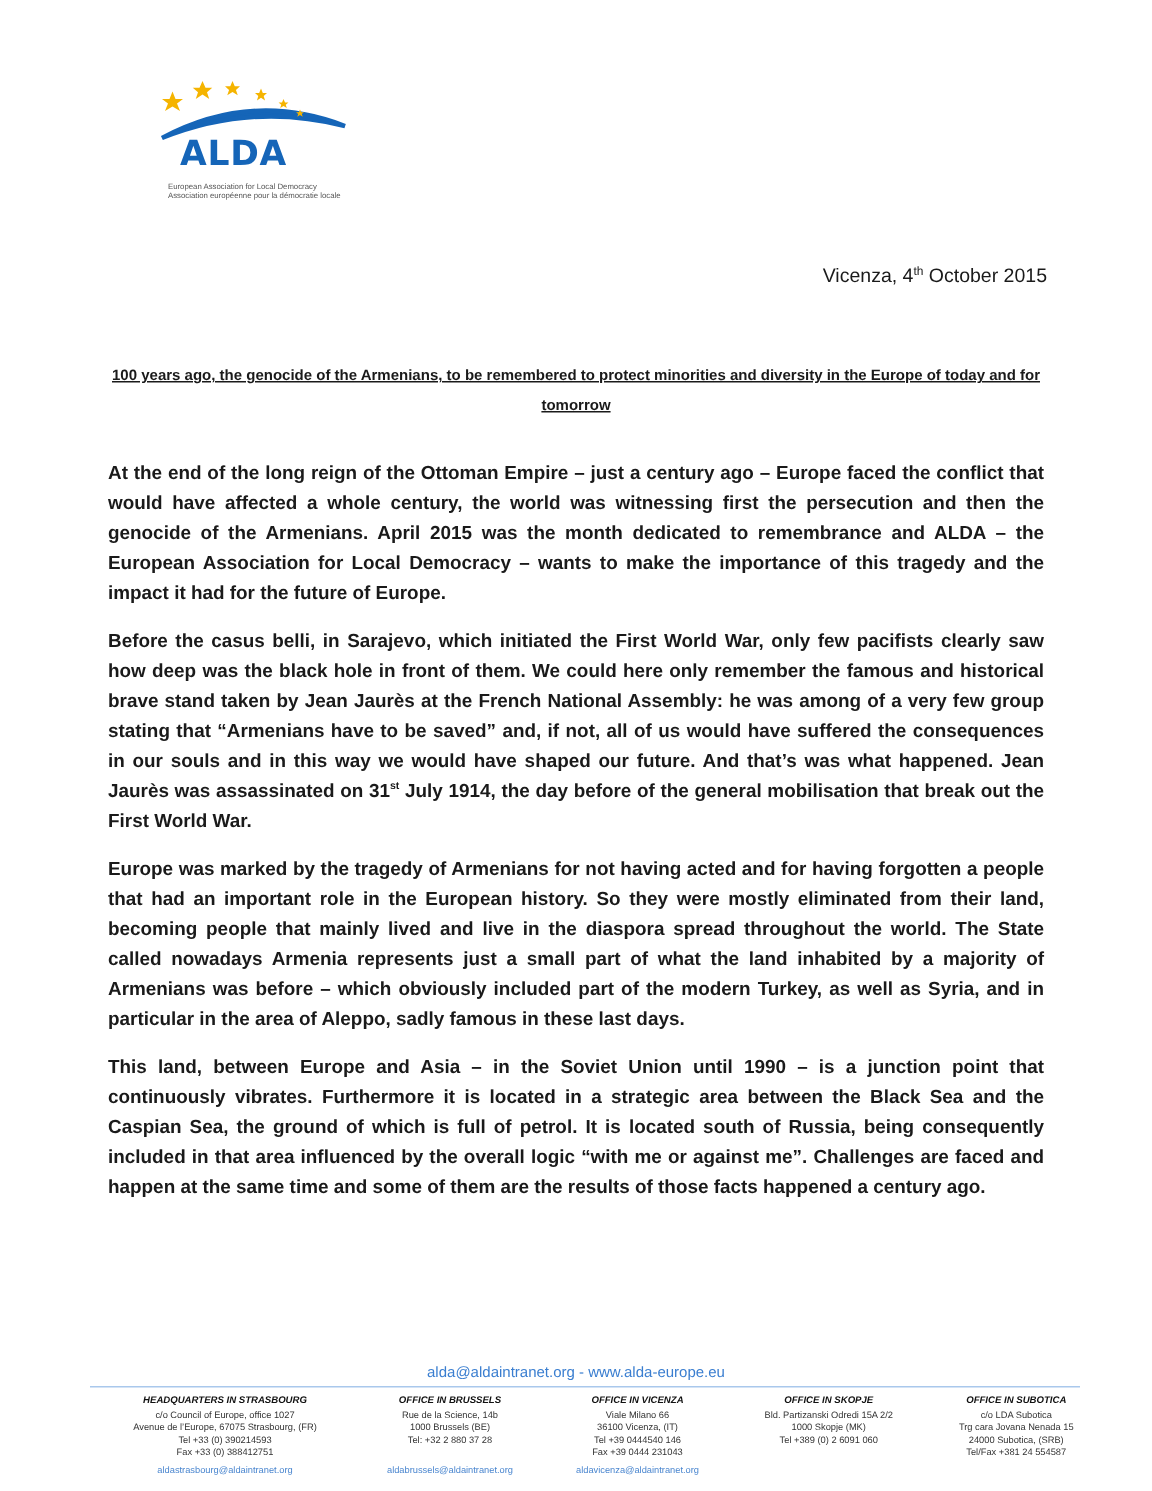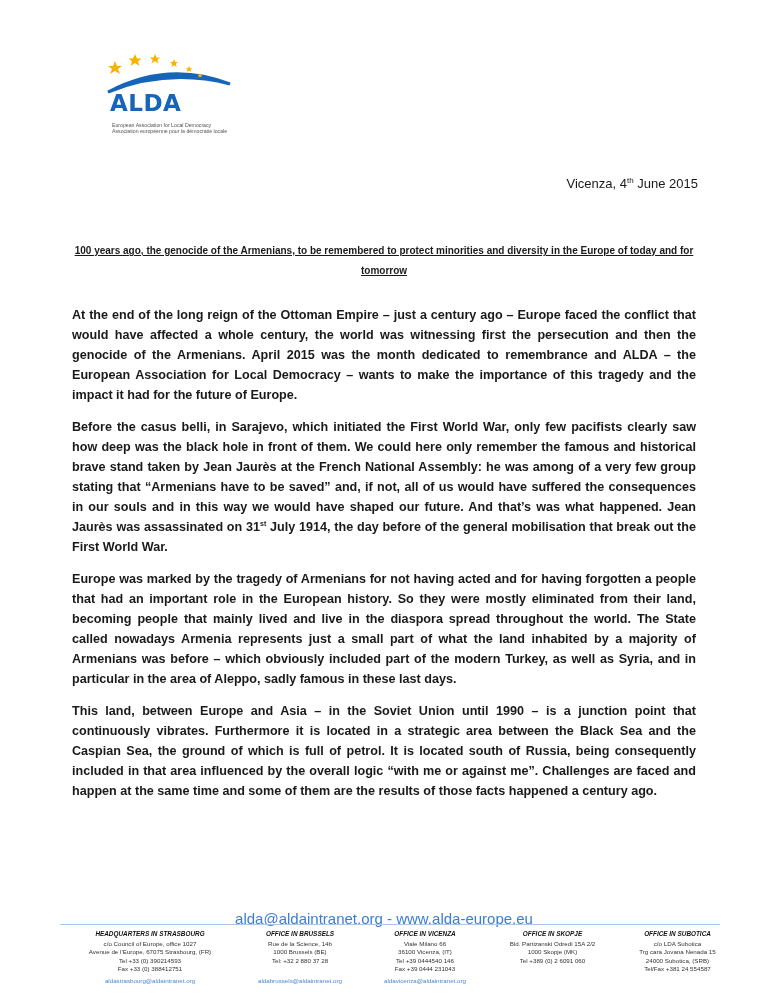--- a/index.html
+++ b/index.html
@@ -1,31 +1,31 @@
 <!DOCTYPE html>
 <html><head>
 <meta charset="utf-8">
 <style>
   html, body { margin: 0; padding: 0; background: #ffffff; }
   body { width: 768px; height: 994px; position: relative; overflow: hidden;
          font-family: "Liberation Sans", sans-serif; color: #1a1a1a; }
   .logo { position: absolute; left: 98px; top: 46px; width: 150px; height: 100px; }
   .logo svg { position: absolute; left: 0; top: 0; }
-  .logo-word { position: absolute; left: 12px; top: 44px; font-family: "DejaVu Sans", sans-serif;
+  .logo-word { position: absolute; left: 22px; top: 44px; font-family: "DejaVu Sans", sans-serif;
                font-weight: bold; font-size: 23px; color: #1565b8; letter-spacing: 0.5px; }
   .logo-sub { position: absolute; left: 14px; top: 76px; font-size: 5.2px; color: #555; line-height: 6px; white-space: nowrap; }
   .date { position: absolute; right: 70px; top: 176px; font-size: 13px; color: #1a1a1a; }
   .date sup { font-size: 8px; }
   .title { position: absolute; left: 60px; width: 648px; top: 241px; text-align: center;
            font-weight: bold; font-size: 10px; line-height: 20px; text-decoration: underline; }
   .body { position: absolute; left: 72px; width: 624px; top: 305px; }
   .body p { margin: 0 0 12px 0; font-size: 12.6px; line-height: 20px; text-align: justify; font-weight: bold; }
   .body p sup { font-size: 7px; line-height: 0; }
   .footer-link { position: absolute; top: 910px; left: 0; width: 768px; text-align: center;
-                 font-size: 15px; color: #3a7ed0; }
+                 font-size: 10px; color: #3a7ed0; }
   .footer-line { position: absolute; top: 924px; left: 60px; width: 660px; height: 1px; background: #a9c8ec; }
   .offices { position: absolute; top: 930px; left: 60px; width: 680px; display: flex; }
   .office { text-align: center; font-size: 6.2px; line-height: 8.6px; color: #333; }
   .office .oh { font-weight: bold; font-style: italic; font-size: 6.4px; margin-bottom: 1px; color: #111; }
   .office .om { color: #4a86cf; margin-top: 3px; }
 </style>
 </head>
 <body>
 
 <div class="logo">
@@ -38,21 +38,21 @@
     <polygon points="91,20 92,22.3 94.3,22.3 92.5,23.8 93.2,26 91,24.7 88.8,26 89.5,23.8 87.7,22.3 90,22.3" fill="#f5b400"></polygon>
     <polygon points="102,27 102.8,28.8 104.6,28.8 103.2,30 103.8,31.8 102,30.7 100.2,31.8 100.8,30 99.4,28.8 101.2,28.8" fill="#f5b400"></polygon>
   </svg>
   <div class="logo-word">ALDA</div>
   <div class="logo-sub">
     <div>European Association for Local Democracy</div>
     <div>Association européenne pour la démocratie locale</div>
   </div>
 </div>
 
-<div class="date"><span>Vicenza, 4</span><sup>th</sup><span> June 2015</span></div>
+<div class="date"><span>Vicenza, 4</span><sup>th</sup><span> October 2015</span></div>
 
 <div class="title">100 years ago, the genocide of the Armenians, to be remembered to protect minorities and diversity in the Europe of today and for tomorrow</div>
 
 <div class="body">
   <p>At the end of the long reign of the Ottoman Empire – just a century ago –  Europe faced the conflict that would have affected a whole century, the world was witnessing first the persecution and then the genocide of the Armenians. April 2015 was the month dedicated to remembrance and ALDA – the European Association for Local Democracy – wants to make the importance of this tragedy and the impact it had for the future of Europe.</p>
   <p><span>Before the casus belli, in Sarajevo, which initiated the First World War, only few pacifists  clearly saw how deep  was the black hole in front of them. We could here only remember the famous and historical brave stand taken by Jean Jaurès at the French National Assembly: he was among of a very few group stating that “Armenians have to be saved” and, if not, all of us would have suffered the consequences in our souls and in this way we would have shaped our future. And that’s was what happened. Jean Jaurès was assassinated on 31</span><sup>st</sup><span> July 1914, the day before of the general mobilisation that  break out  the First World War.</span></p>
   <p>Europe was marked by the tragedy of Armenians for not having acted and for having forgotten a people that had an important role in the European history. So they were mostly eliminated from their land, becoming people that mainly lived and live in the diaspora spread throughout the world. The State called nowadays Armenia represents just a small part of what the land inhabited by a majority of Armenians was before – which obviously included part of the modern Turkey, as well as Syria, and in particular in the area of Aleppo, sadly famous in these last days.</p>
   <p>This land, between Europe and Asia –  in the Soviet Union until 1990 – is a junction point that continuously vibrates. Furthermore it is located in a strategic area between the Black Sea and the Caspian Sea, the ground of which is full of petrol. It is located south of Russia, being consequently included in that area influenced by the overall logic “with me or against me”. Challenges  are faced and happen at the same time and some of them are the results of those facts happened a century ago.</p>
 </div>
 

